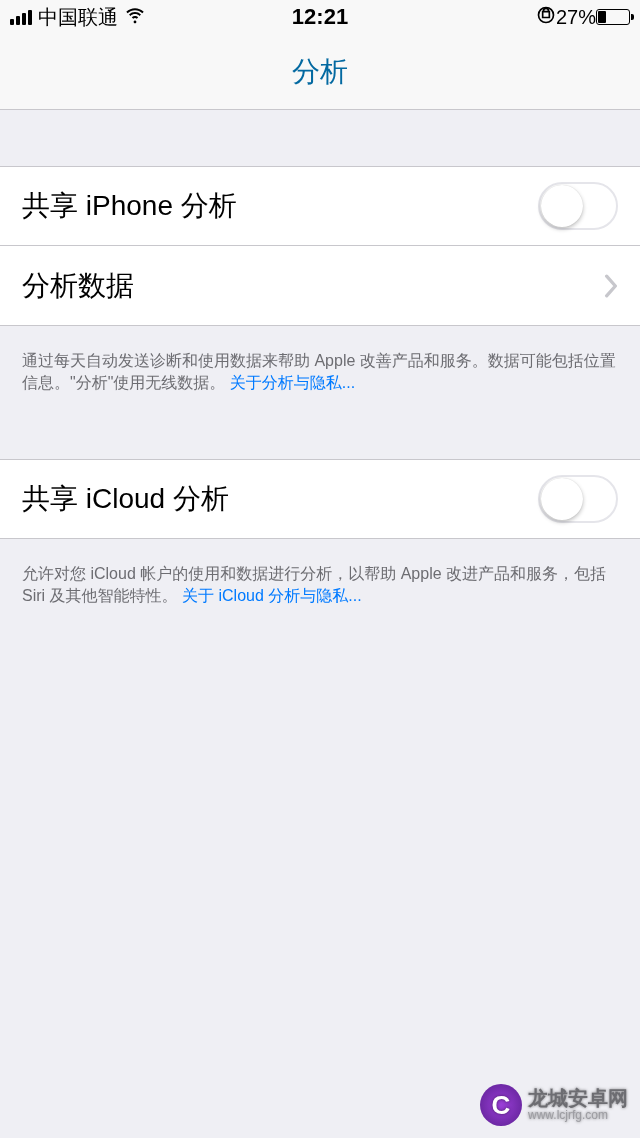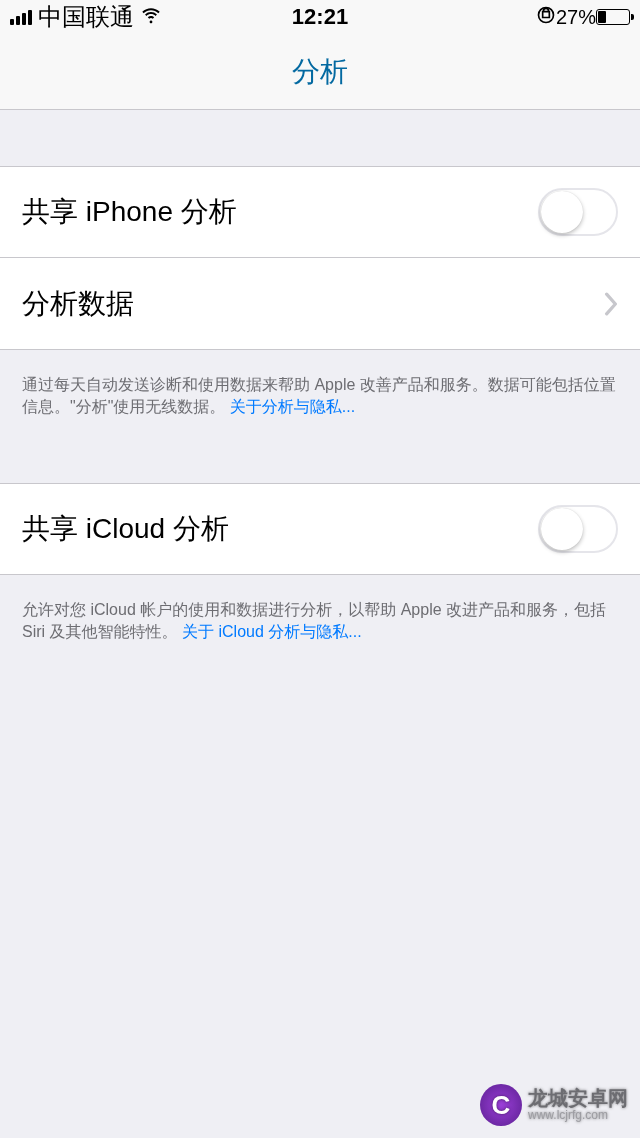--- a/index.html
+++ b/index.html
@@ -37,21 +37,21 @@
     }
     .signal-bars span {
       width: 4px;
       background: #000;
       border-radius: 1px;
     }
     .signal-bars span:nth-child(1){height:6px}
     .signal-bars span:nth-child(2){height:9px}
     .signal-bars span:nth-child(3){height:12px}
     .signal-bars span:nth-child(4){height:15px}
-    .carrier { font-size: 24px; }
+    .carrier { font-size: 20px; }
     .wifi-icon svg { width: 22px; height: 22px; }
     .status-center {
       position: absolute;
       left: 50%;
       transform: translateX(-50%);
       font-size: 22px;
       font-weight: 600;
     }
     .status-right {
       display: flex;
@@ -109,21 +109,21 @@
       font-size: 28px;
       font-weight: 400;
       color: #0369a1;
     }
     .section-gap {
       height: 56px;
     }
     .cell {
       background: #fff;
       padding: 0 22px;
-      height: 92px;
+      height: 80px;
       display: flex;
       align-items: center;
       justify-content: space-between;
       font-size: 28px;
       color: #000;
       border-bottom: 1px solid #c8c7cc;
     }
     .cell.first {
       border-top: 1px solid #c8c7cc;
     }

